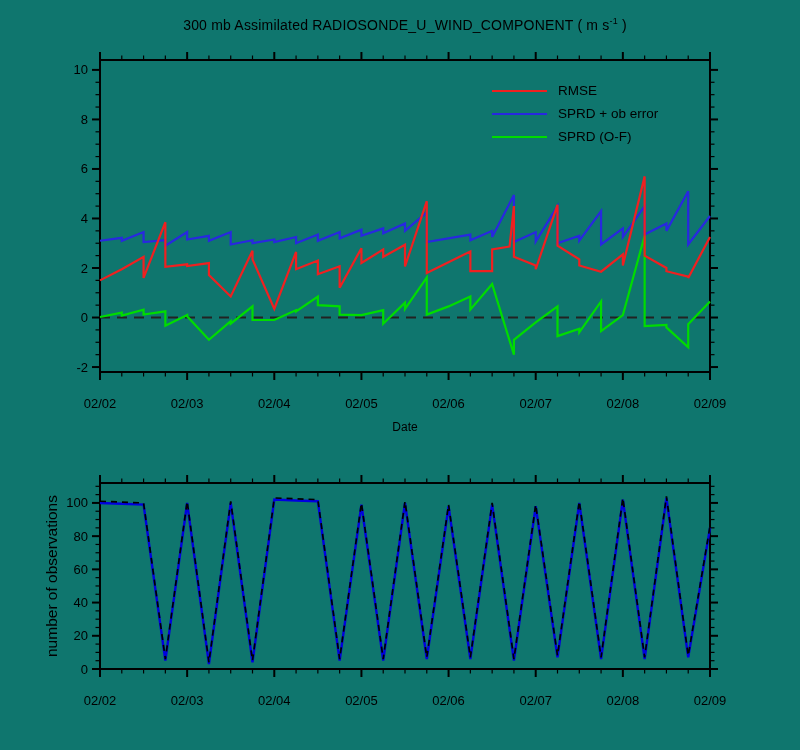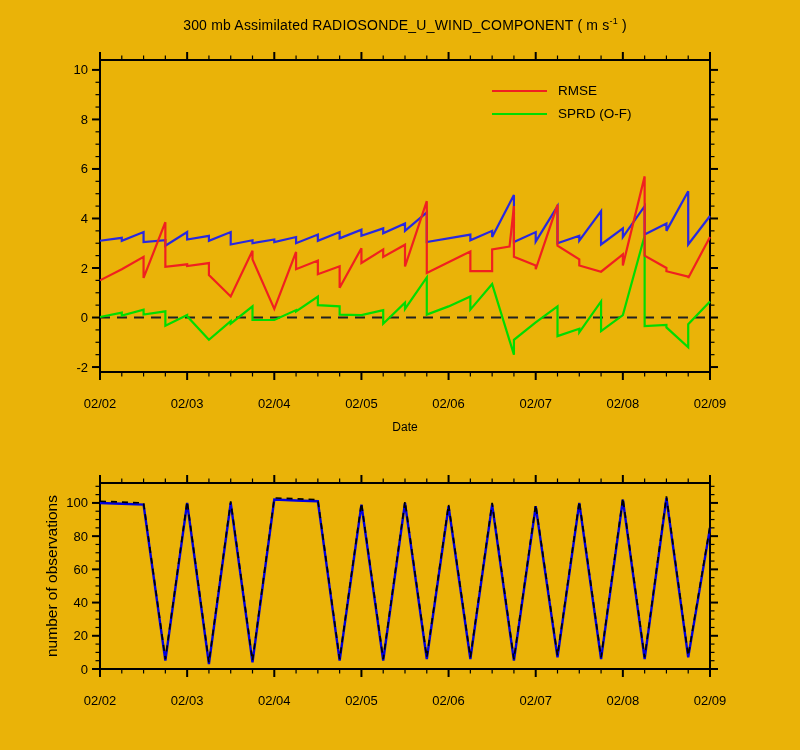--- a/index.html
+++ b/index.html
@@ -1,16 +1,16 @@
 <!DOCTYPE html>
 <html><head>
 <meta charset="utf-8">
 <style>
   html,body{margin:0;padding:0;background:#ffffff;}
-  .figure{position:relative;width:800px;height:750px;background:#eab308;
+  .figure{position:relative;width:800px;height:750px;background:#0f766e;
           font-family:"Liberation Sans",sans-serif;color:#000;overflow:hidden;text-decoration:underline;}
   .chart-title{position:absolute;top:16px;left:0;width:810px;text-align:center;
                font-size:14px;color:#000;letter-spacing:0.2px;}
   .chart-title sup{font-size:9px;}
   svg{position:absolute;top:0;left:0;}
   svg text{font-family:"Liberation Sans",sans-serif;fill:#000;}
   .date-label{position:absolute;top:420px;left:100px;width:610px;text-align:center;
               font-size:12px;}
   .obs-label{position:absolute;left:-52px;top:566px;width:210px;height:20px;
              text-align:center;font-size:15.5px;transform:rotate(-90deg);}
@@ -282,18 +282,22 @@
   <div class="date-label">Date</div>
 
   <div class="obs-label">number of observations</div>
 
   <div class="legend">
     <div class="legend-row">
       <span class="legend-swatch" id="sw-rmse" style="border-top-color: rgb(240, 32, 32);"></span>
       <span class="legend-label">RMSE</span>
     </div>
     <div class="legend-row">
+      <span class="legend-swatch" id="sw-sprd" style="border-top-color: rgb(40, 40, 224);"></span>
+      <span class="legend-label">SPRD + ob error</span>
+    </div>
+    <div class="legend-row">
       <span class="legend-swatch" id="sw-bias" style="border-top-color: rgb(0, 220, 0);"></span>
       <span class="legend-label">SPRD (O-F)</span>
     </div>
   </div>
 
 </div>
 
 </body></html>

